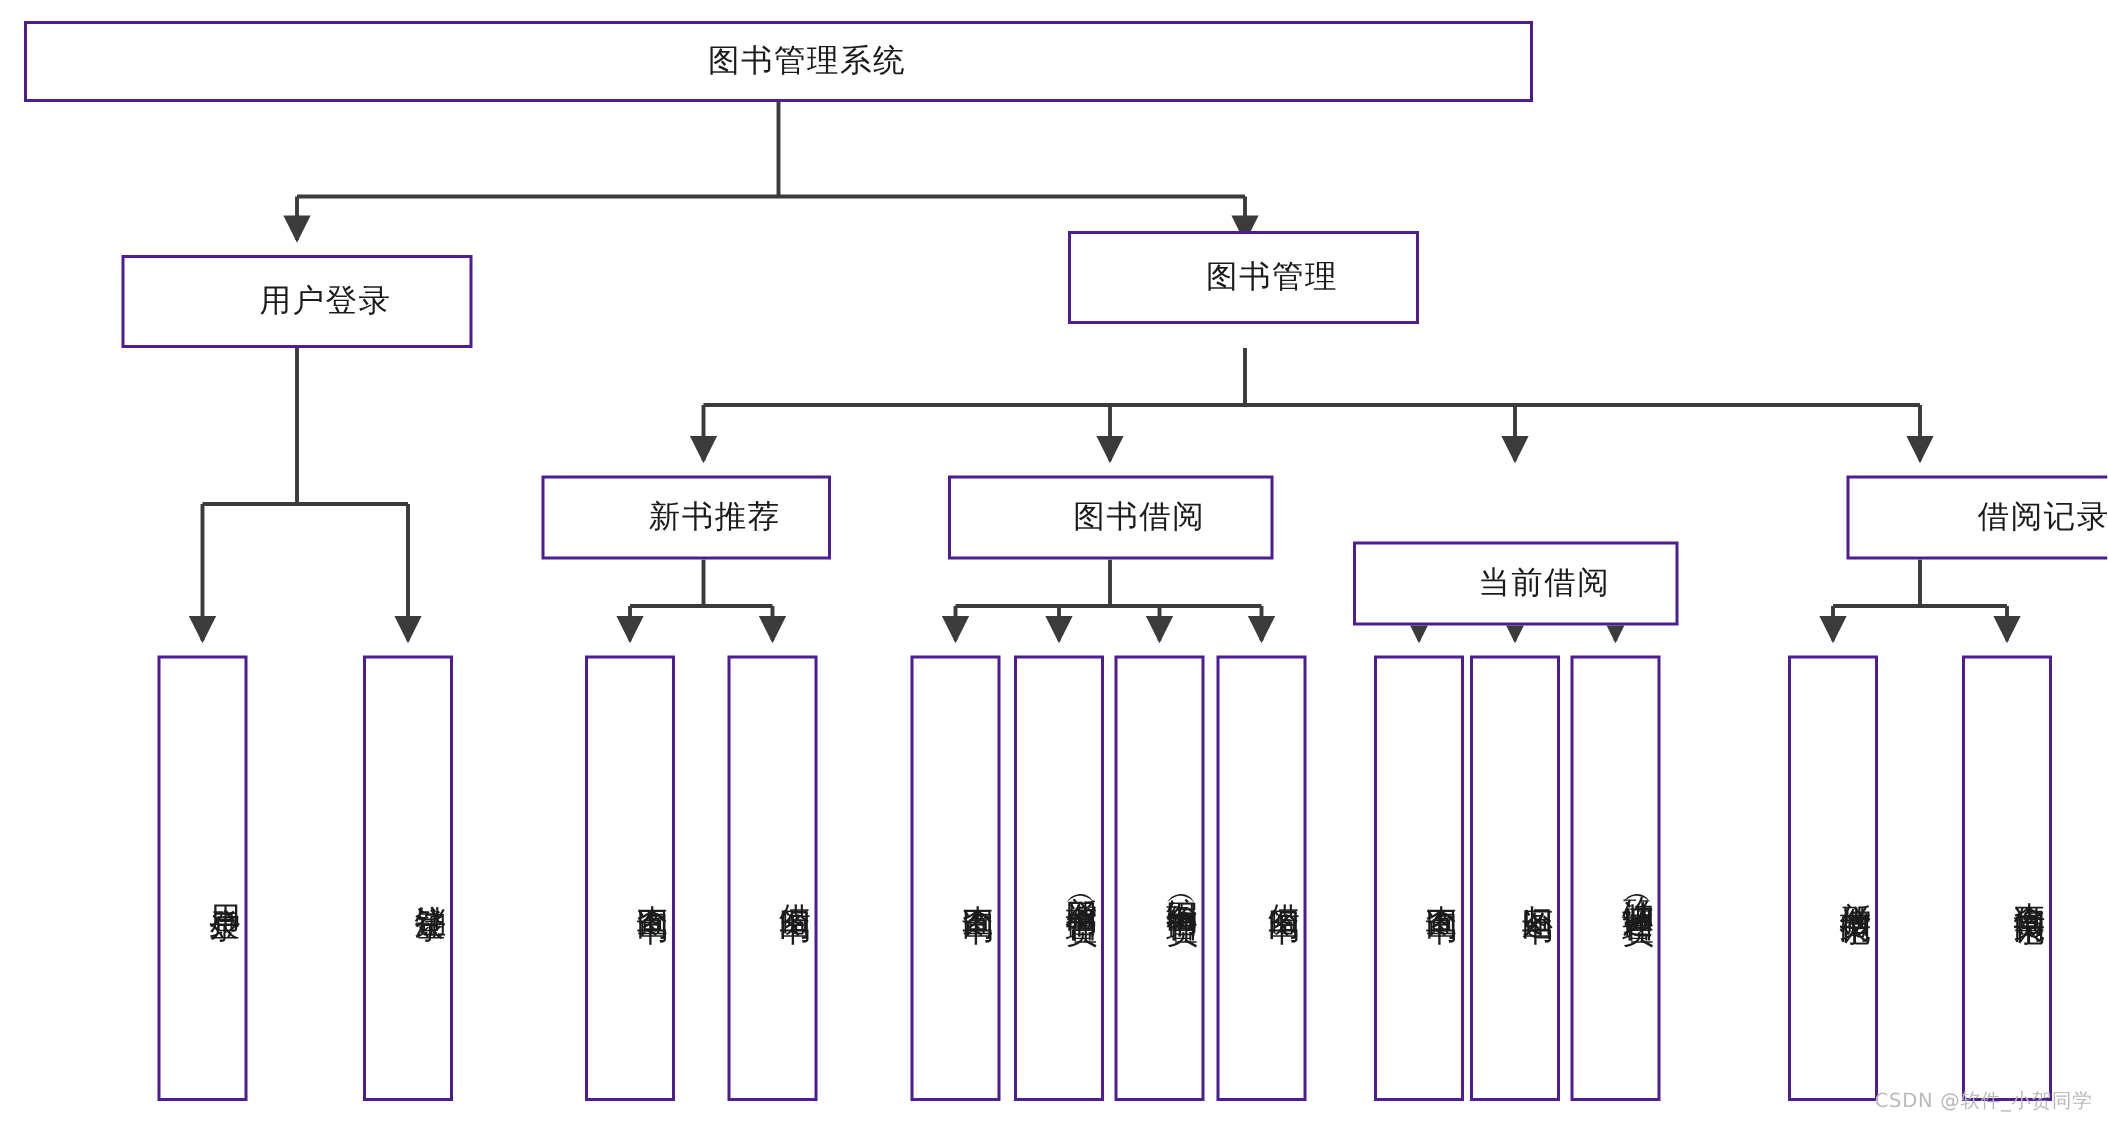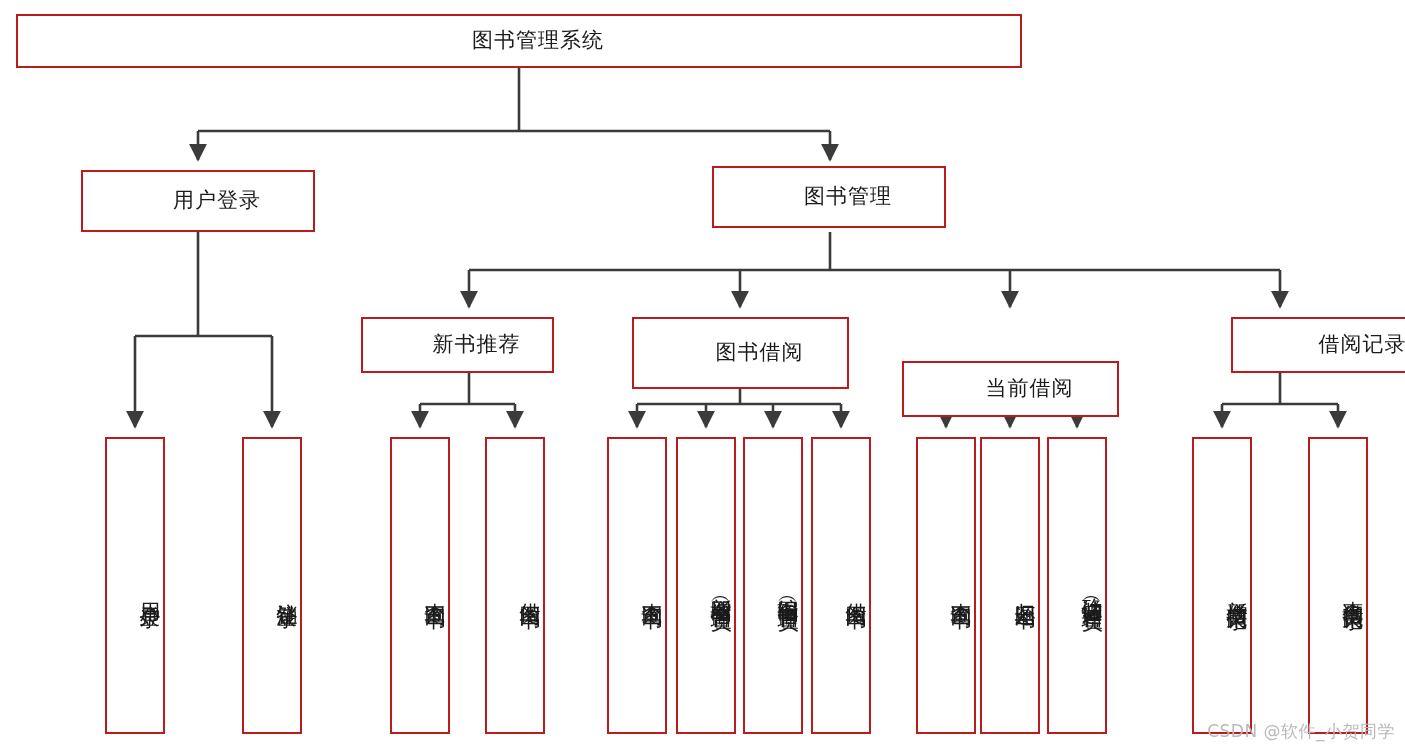--- a/index.html
+++ b/index.html
@@ -22,21 +22,21 @@
     position: absolute;
     left: 0;
     top: 0;
     width: 1405px;
     height: 747px;
     pointer-events: none;
   }
   .node {
     position: absolute;
     box-sizing: border-box;
-    border: 2px solid #b91c1c;
+    border: 2px solid #4c1d95;
     background: #ffffff;
     display: flex;
     align-items: center;
     justify-content: center;
     color: #1b1b1b;
     z-index: 2;
     padding-left: 38px;
   }
   .node.horiz {
     font-size: 21px;
@@ -56,21 +56,21 @@
   .node.vert .vtext {
     writing-mode: vertical-rl;
     text-orientation: upright;
     display: block;
     text-align: left;
   }
   #watermark {
     position: absolute;
     right: 10px;
     bottom: 4px;
-    font-size: 17px;
+    font-size: 13px;
     color: #b9b9b9;
     letter-spacing: 0.5px;
     z-index: 5;
     white-space: nowrap;
   }
 </style>
 </head>
 <body>
 
 <div id="canvas">
@@ -125,28 +125,28 @@
     </g>
   </svg>
 
   <div class="node horiz" style="left:16px; top:14px; width:1006px; height:54px;">
     <span>图书管理系统</span>
   </div>
 
   <div class="node horiz" style="left:81px; top:170px; width:234px; height:62px;">
     <span>用户登录</span>
   </div>
-  <div class="node horiz" style="left:712px; top:166px; width:234px; height:62px;">
+  <div class="node horiz" style="left:712px; top:154px; width:234px; height:62px;">
     <span>图书管理</span>
   </div>
 
   <div class="node horiz" style="left:361px; top:317px; width:193px; height:56px;">
     <span>新书推荐</span>
   </div>
-  <div class="node horiz" style="left:632px; top:317px; width:217px; height:72px;">
+  <div class="node horiz" style="left:632px; top:317px; width:217px; height:56px;">
     <span>图书借阅</span>
   </div>
   <div class="node horiz" style="left:902px; top:317px; width:217px; height:56px;margin-top:44px;">
     <span>当前借阅</span>
   </div>
   <div class="node horiz" style="left:1231px; top:317px; width:225px; height:56px;">
     <span>借阅记录</span>
   </div>
 
   <div class="node vert" style="left:105px; top:437px; width:60px; height:297px;">

